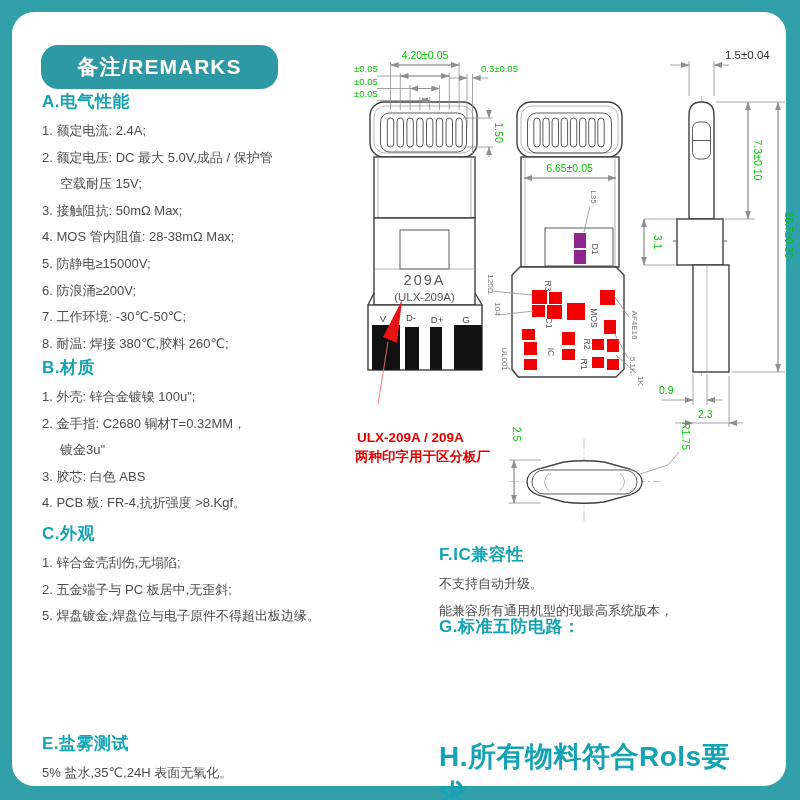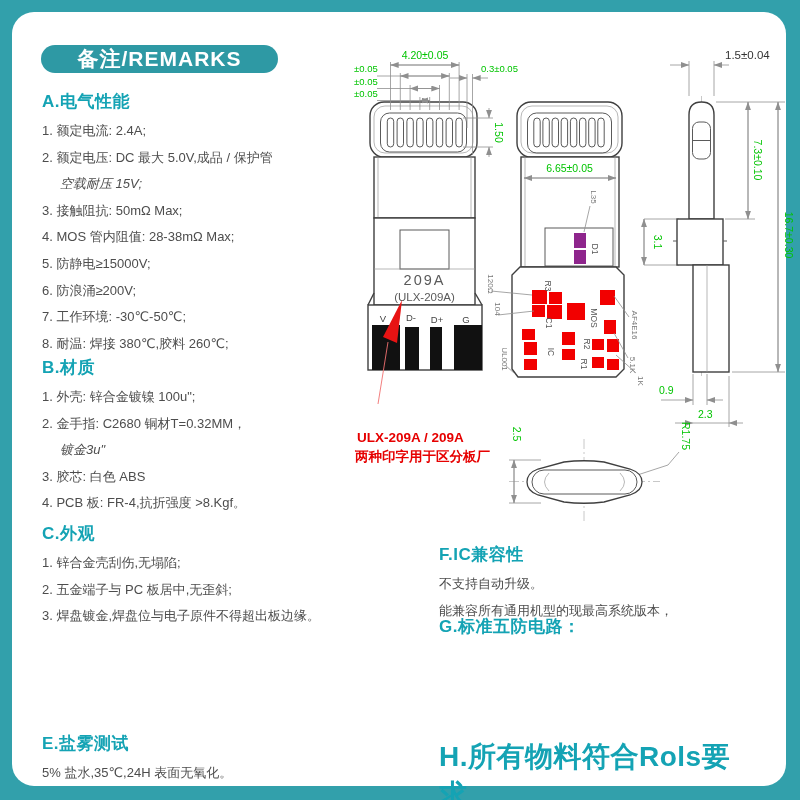--- a/index.html
+++ b/index.html
@@ -1,27 +1,27 @@
 <!DOCTYPE html>
 <html><head>
 <meta charset="utf-8">
 <style>
   html,body{margin:0;padding:0;width:800px;height:800px;overflow:hidden;
     font-family:"Liberation Sans","DejaVu Sans",sans-serif;}
   body{background:#32A0AB;position:relative;}
   .card{position:absolute;left:12px;top:12px;right:14px;bottom:14px;
     background:#ffffff;border-radius:22px;}
-  .pill{position:absolute;left:29px;top:33px;width:237px;height:28px;
+  .pill{position:absolute;left:29px;top:33px;width:237px;height:44px;
     background:#2E99A4;border-radius:17px;display:flex;align-items:center;
     justify-content:center;color:#fff;font-weight:bold;font-size:21px;letter-spacing:1px;}
   .sec{position:absolute;}
   .sec h2{margin:0 0 5px 0;font-size:17px;font-weight:bold;color:#14A3B4;letter-spacing:.5px;}
   .sec h2.big{font-size:28px;}
   .lines{font-size:13px;color:#4d4d4d;line-height:26.6px;white-space:nowrap;}
-  .lines .cont{padding-left:18px;font-style:italic;}
+  .lines .cont{padding-left:18px;}
   svg.drawing{position:absolute;left:330px;top:20px;}
   svg text{font-family:"Liberation Sans","DejaVu Sans",sans-serif;}
   .ol{fill:#fff;stroke:#3f3f3f;stroke-width:1.4;}
   .med{fill:none;stroke:#5a5a5a;stroke-width:1;}
   .thin{fill:none;stroke:#9a9a9a;stroke-width:.7;}
   .dim{stroke:#8f8f8f;stroke-width:.8;fill:none;}
   .cl{stroke:#9a9a9a;stroke-width:.55;stroke-dasharray:10 3 2 3;fill:none;}
   .gtxt{fill:#00C400;font-size:10.5px;}
   .gtxt.s{font-size:9.5px;}
   .lbl{fill:#555;font-size:8.5px;}
@@ -63,21 +63,21 @@
         <div class="ln">3. 胶芯: 白色 ABS</div>
         <div class="ln">4. PCB 板: FR-4,抗折强度 &gt;8.Kgf。</div>
       </div>
   </section>
 
   <section class="sec" style="left:30px;top:510px">
     <h2>C.外观</h2>
     <div class="lines">
         <div class="ln">1. 锌合金壳刮伤,无塌陷;</div>
         <div class="ln">2. 五金端子与 PC 板居中,无歪斜;</div>
-        <div class="ln">3. 焊盘镀金,焊盘位与电子原件不得超出板边缘。</div>
+        <div class="ln">5. 焊盘镀金,焊盘位与电子原件不得超出板边缘。</div>
       </div>
   </section>
 
 
   <section class="sec" style="left:30px;top:720px">
     <h2>E.盐雾测试</h2>
     <div class="lines">
         <div class="ln">5% 盐水,35℃,24H 表面无氧化。</div>
       </div>
   </section>

